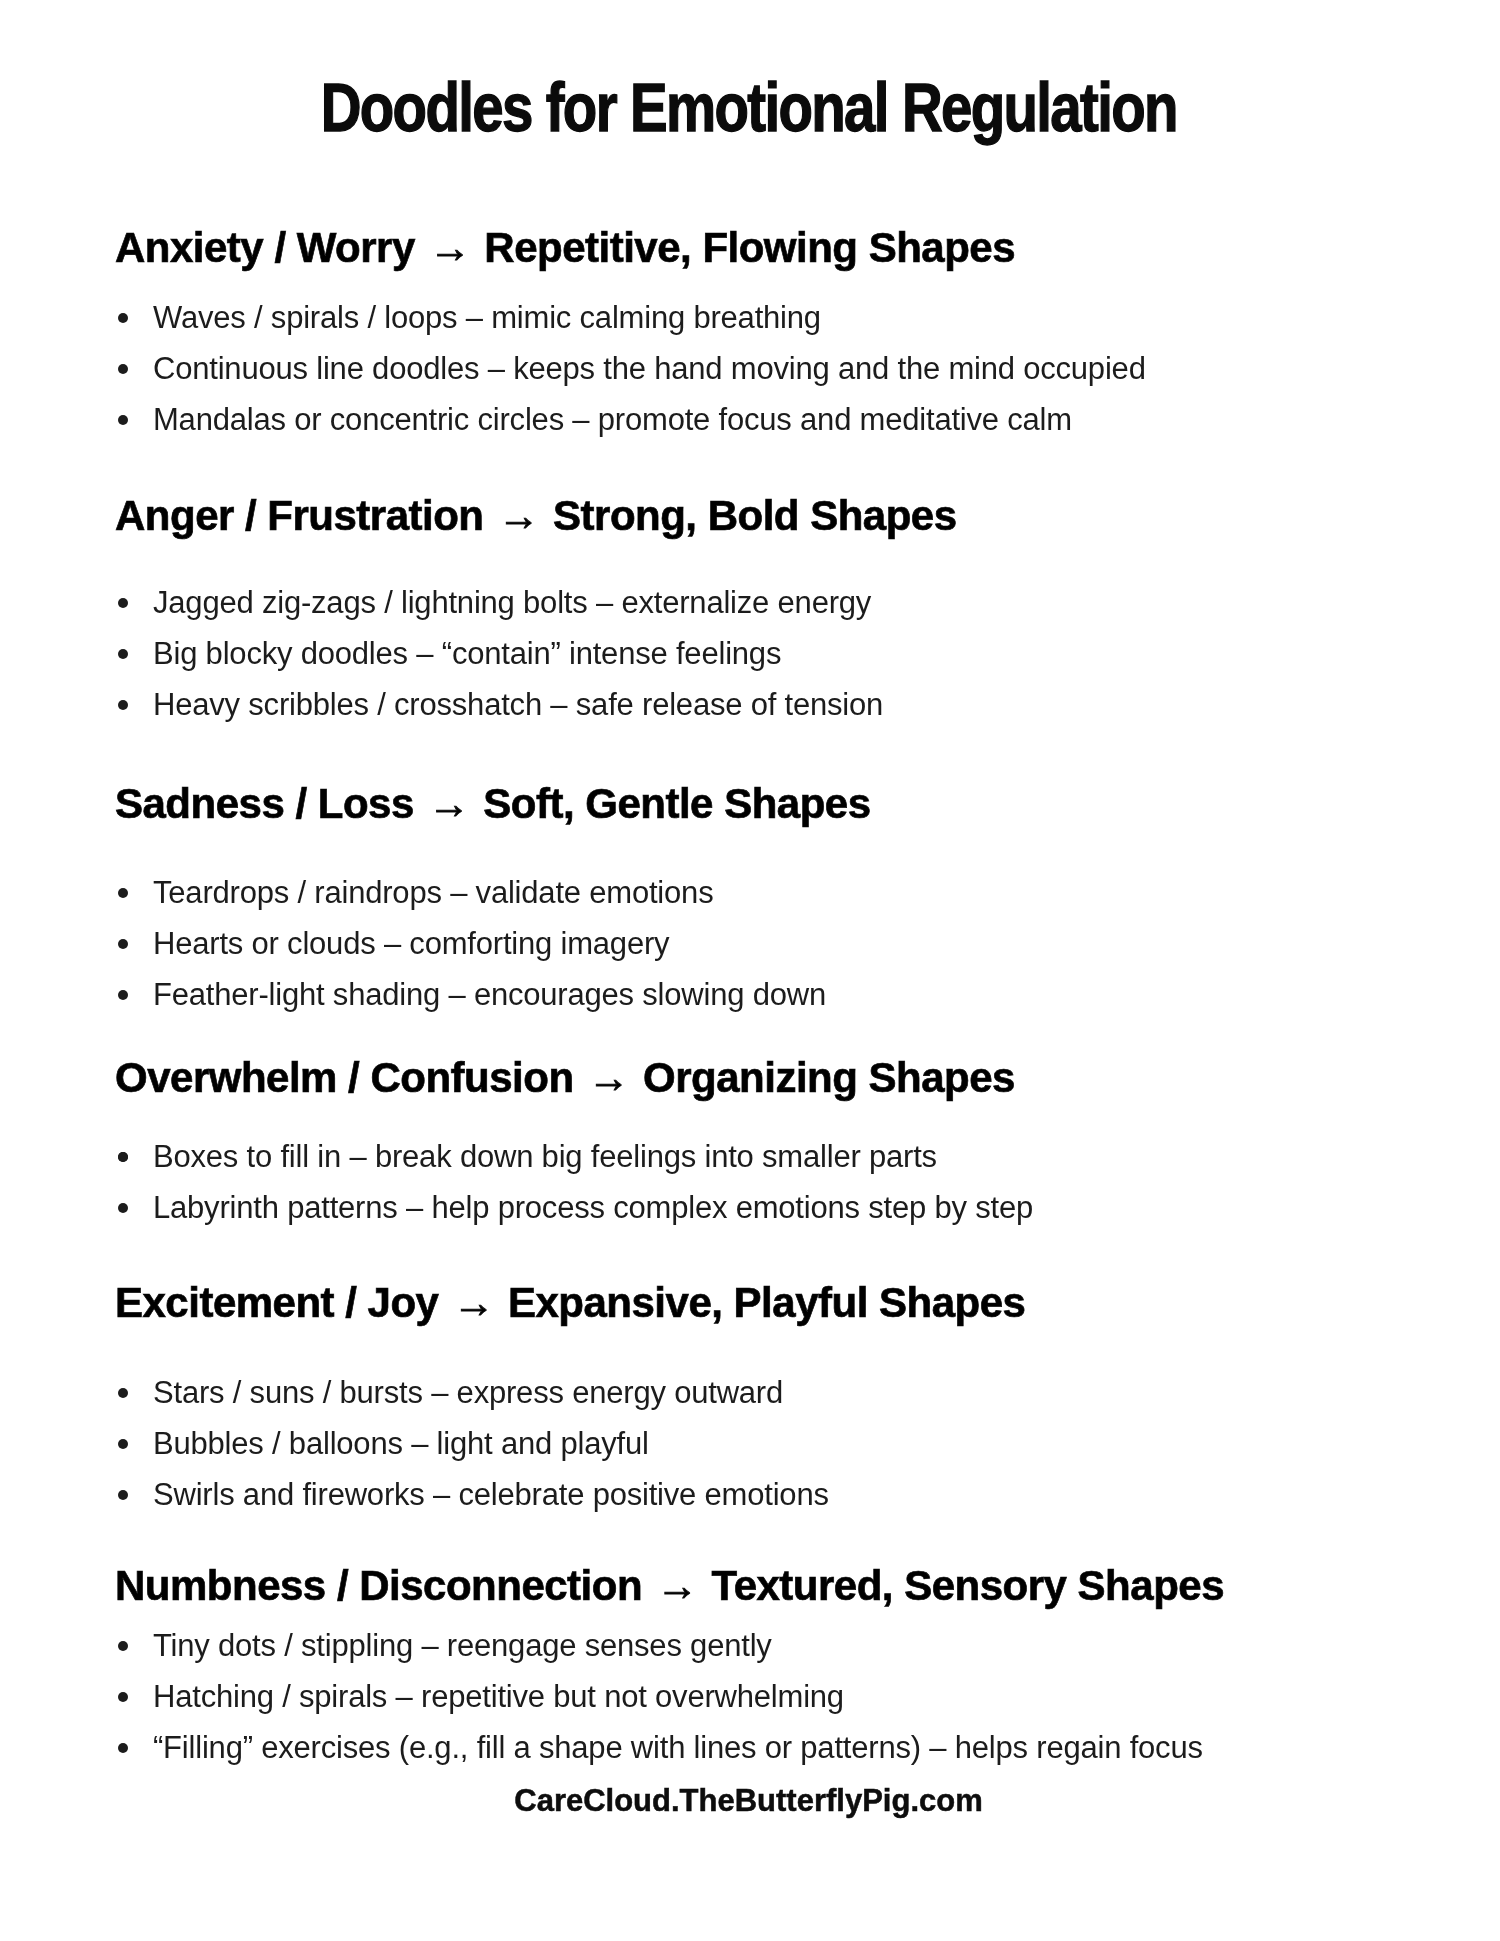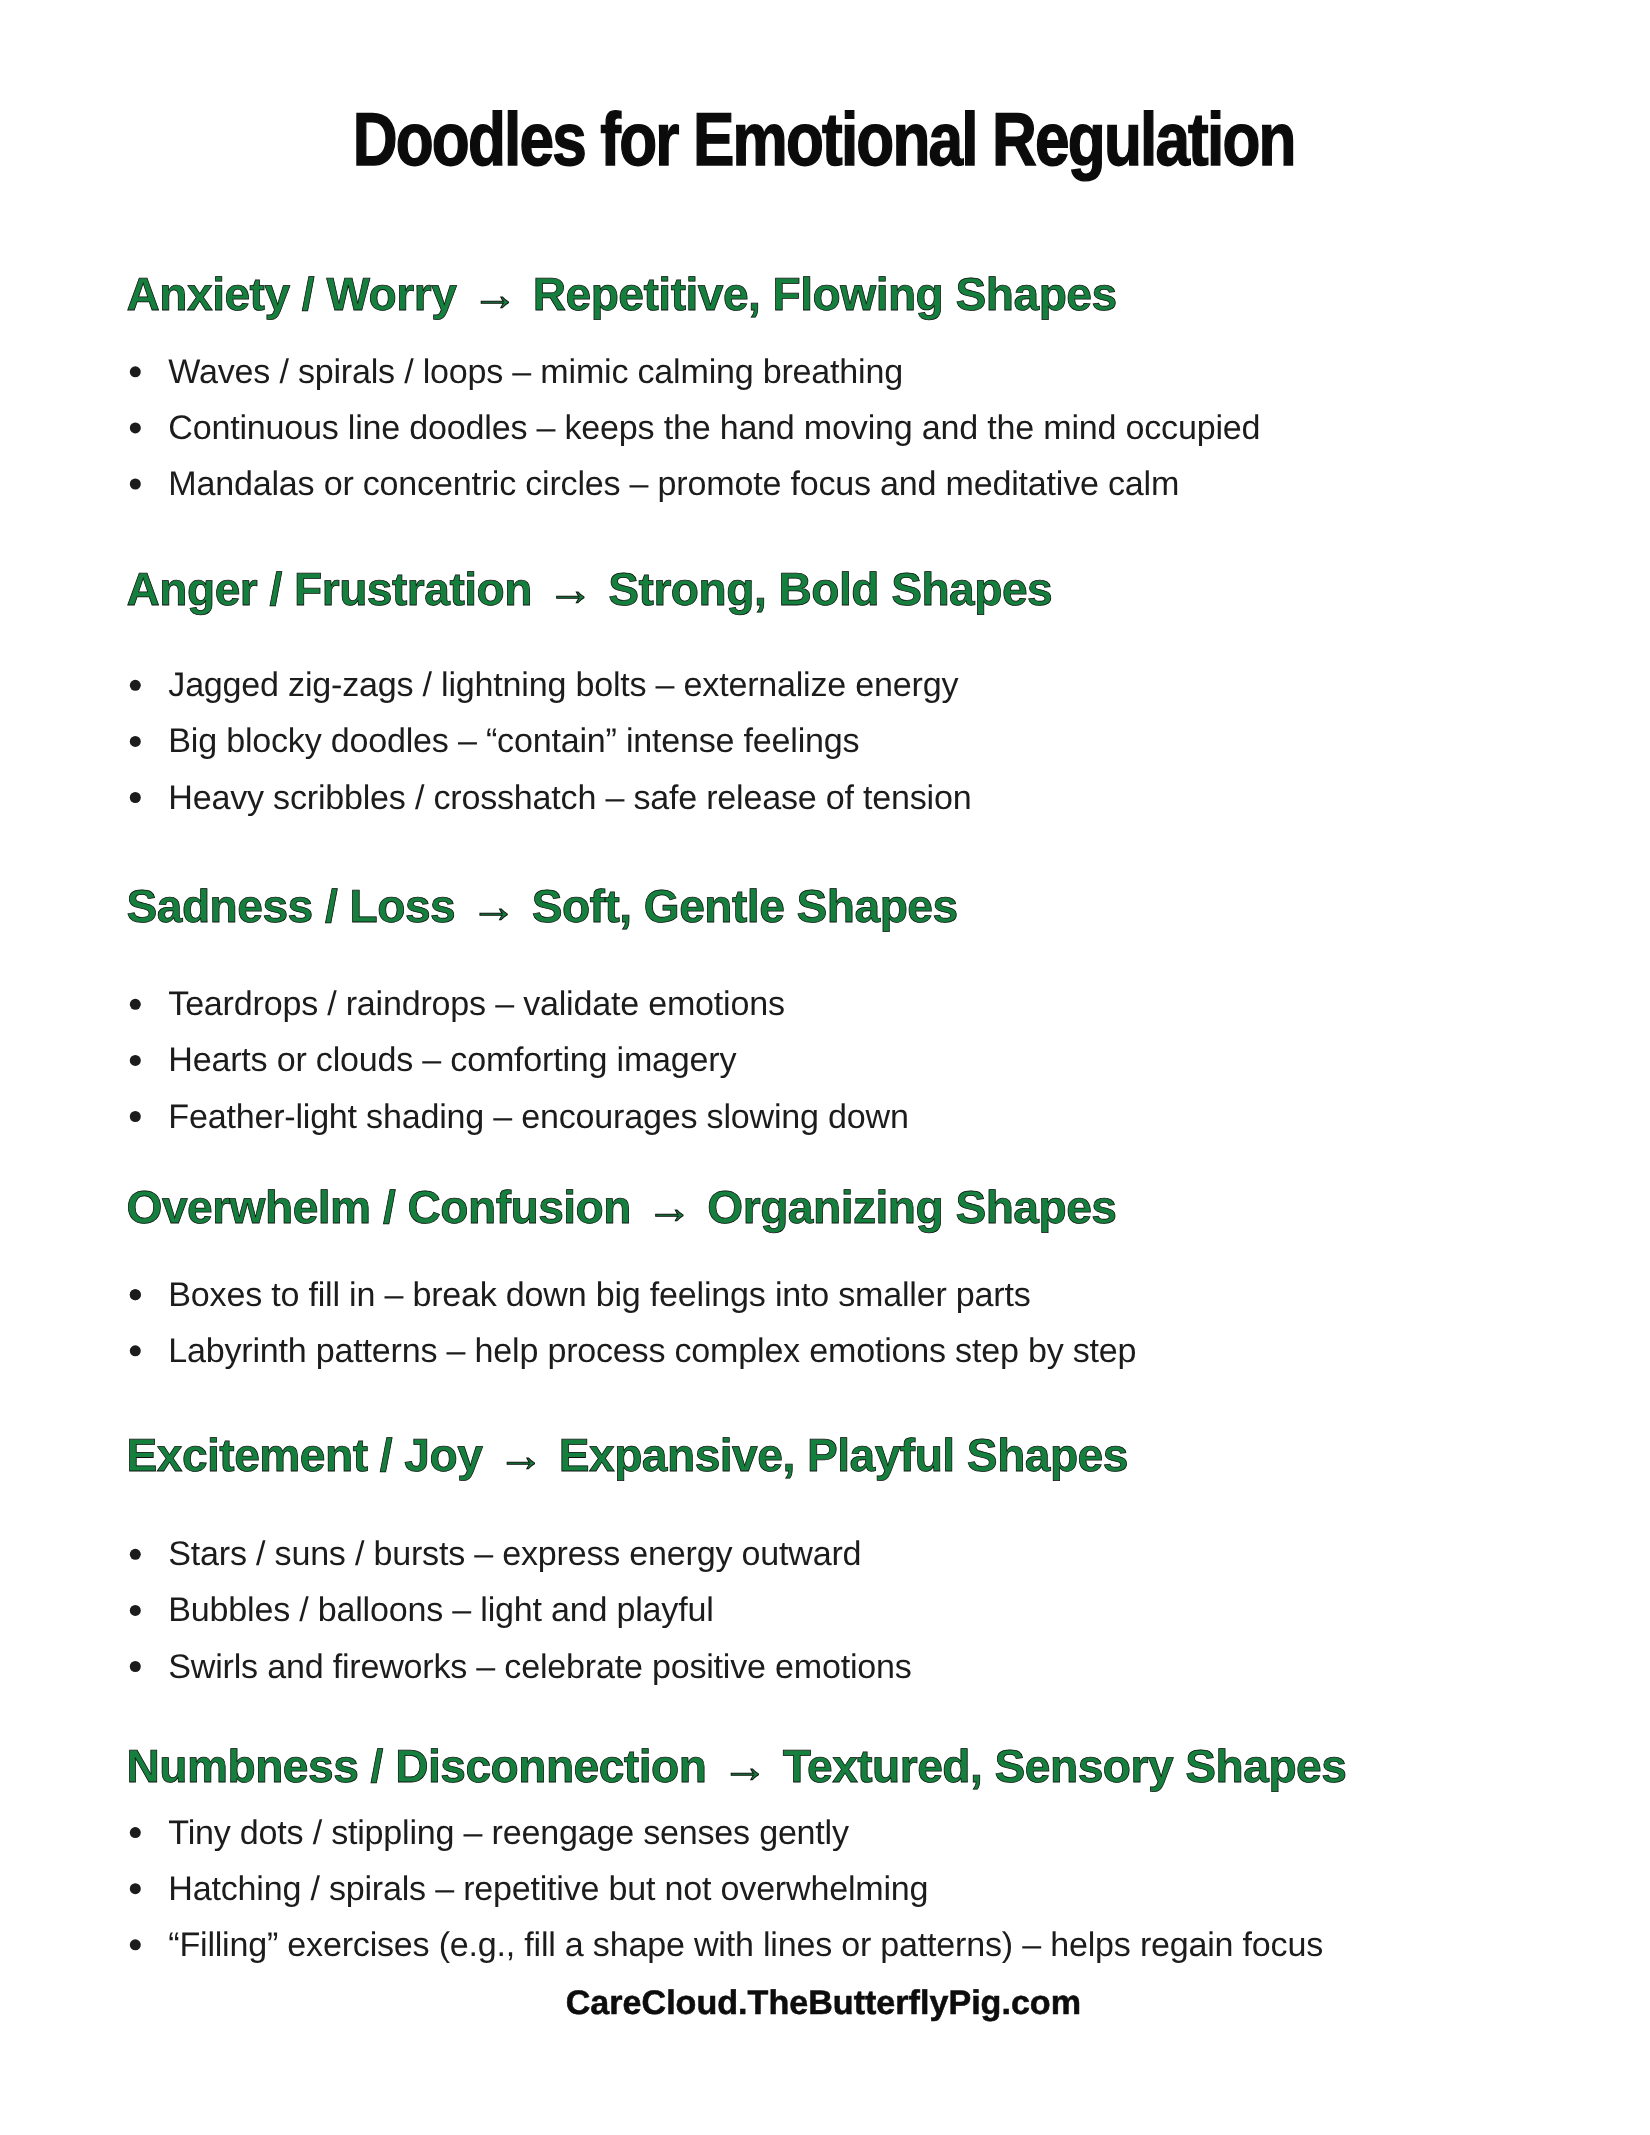--- a/index.html
+++ b/index.html
@@ -7,21 +7,21 @@
   body {
     width:1500px; height:1941px;
     background:#ffffff;
     font-family:"Liberation Sans", sans-serif;
     color:#161616;
     overflow:hidden;
     position:relative;
   }
   .page {
     width:100%; height:100%;
-    padding:86px 118px 0 115px;
+    padding:66px 118px 0 115px;
   }
   
   h1 {
     margin:0;
     font-size:68px;
     line-height:82px;
     font-weight:700;
     text-align:center;
     color:#0b0b0b;
     white-space:nowrap;
@@ -32,21 +32,21 @@
     transform-origin:center;
     letter-spacing:-2px;
     -webkit-text-stroke:1.3px #0b0b0b;
   }
   
   h2 {
     margin:0;
     font-size:42px;
     line-height:52px;
     font-weight:700;
-    color:#15803d;
+    color:#000000;
     letter-spacing:-0.5px;
     white-space:nowrap;
     -webkit-text-stroke:0.7px #0d0d0d;
   }
   h2 .arrow { margin:0 14px; -webkit-text-stroke:0.9px #0d0d0d; }
   
   ul {
     margin:0; padding:0;
     list-style:none;
     font-size:31px;

